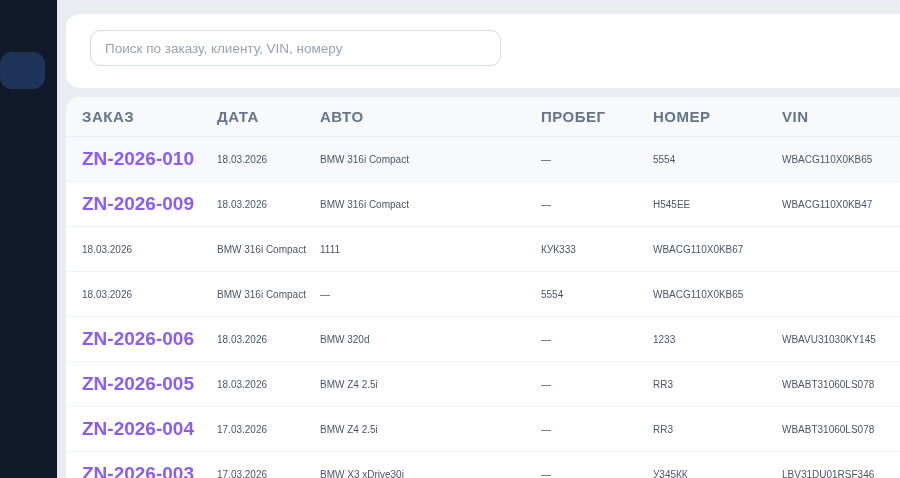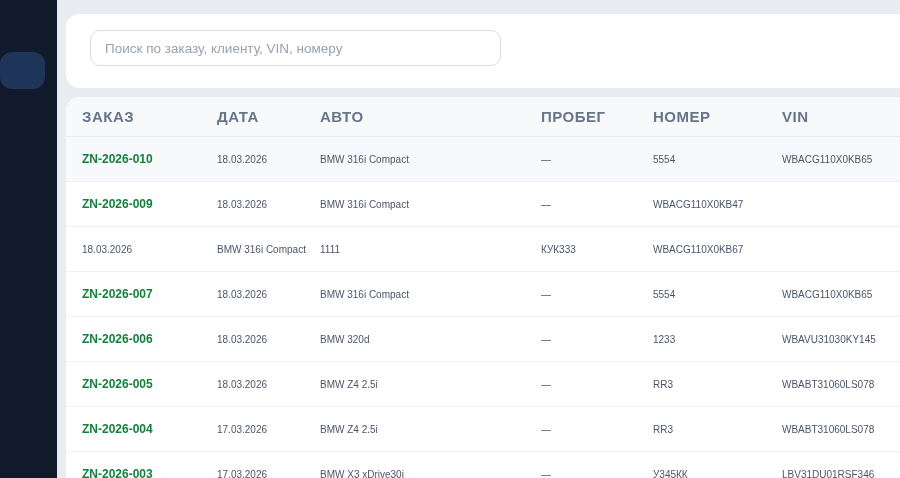--- a/index.html
+++ b/index.html
@@ -87,23 +87,23 @@
     white-space: nowrap;
   }
   .tr.highlight { background: #f7f9fc; }
   .td {
     font-size: 10px;
     color: #4b5568;
     overflow: hidden;
     white-space: nowrap;
   }
   .td.order {
-    font-size: 12px;
+    font-size: 19px;
     font-weight: 700;
-    color: #15803d;
+    color: #8b5cf6;
   }
 </style>
 </head>
 <body>
 
 <div class="app">
 
   <aside class="sidebar">
     <div class="sidebar-active"></div>
   </aside>
@@ -132,33 +132,33 @@
         <div class="td">—</div>
         <div class="td">5554</div>
         <div class="td">WBACG110X0KB65</div>
       </div>
 
       <div class="grid-row tr">
         <div class="td order">ZN-2026-009</div>
         <div class="td">18.03.2026</div>
         <div class="td">BMW 316i Compact</div>
         <div class="td">—</div>
+        <div class="td">H545EE</div>
         <div class="td">WBACG110X0KB47</div>
       </div>
 
       <div class="grid-row tr">
         <div class="td">18.03.2026</div>
         <div class="td">BMW 316i Compact</div>
         <div class="td">1111</div>
         <div class="td">КУК333</div>
         <div class="td">WBACG110X0KB67</div>
       </div>
 
       <div class="grid-row tr">
-        <div class="td order">ZN-2026-007</div>
         <div class="td">18.03.2026</div>
         <div class="td">BMW 316i Compact</div>
         <div class="td">—</div>
         <div class="td">5554</div>
         <div class="td">WBACG110X0KB65</div>
       </div>
 
       <div class="grid-row tr">
         <div class="td order">ZN-2026-006</div>
         <div class="td">18.03.2026</div>

